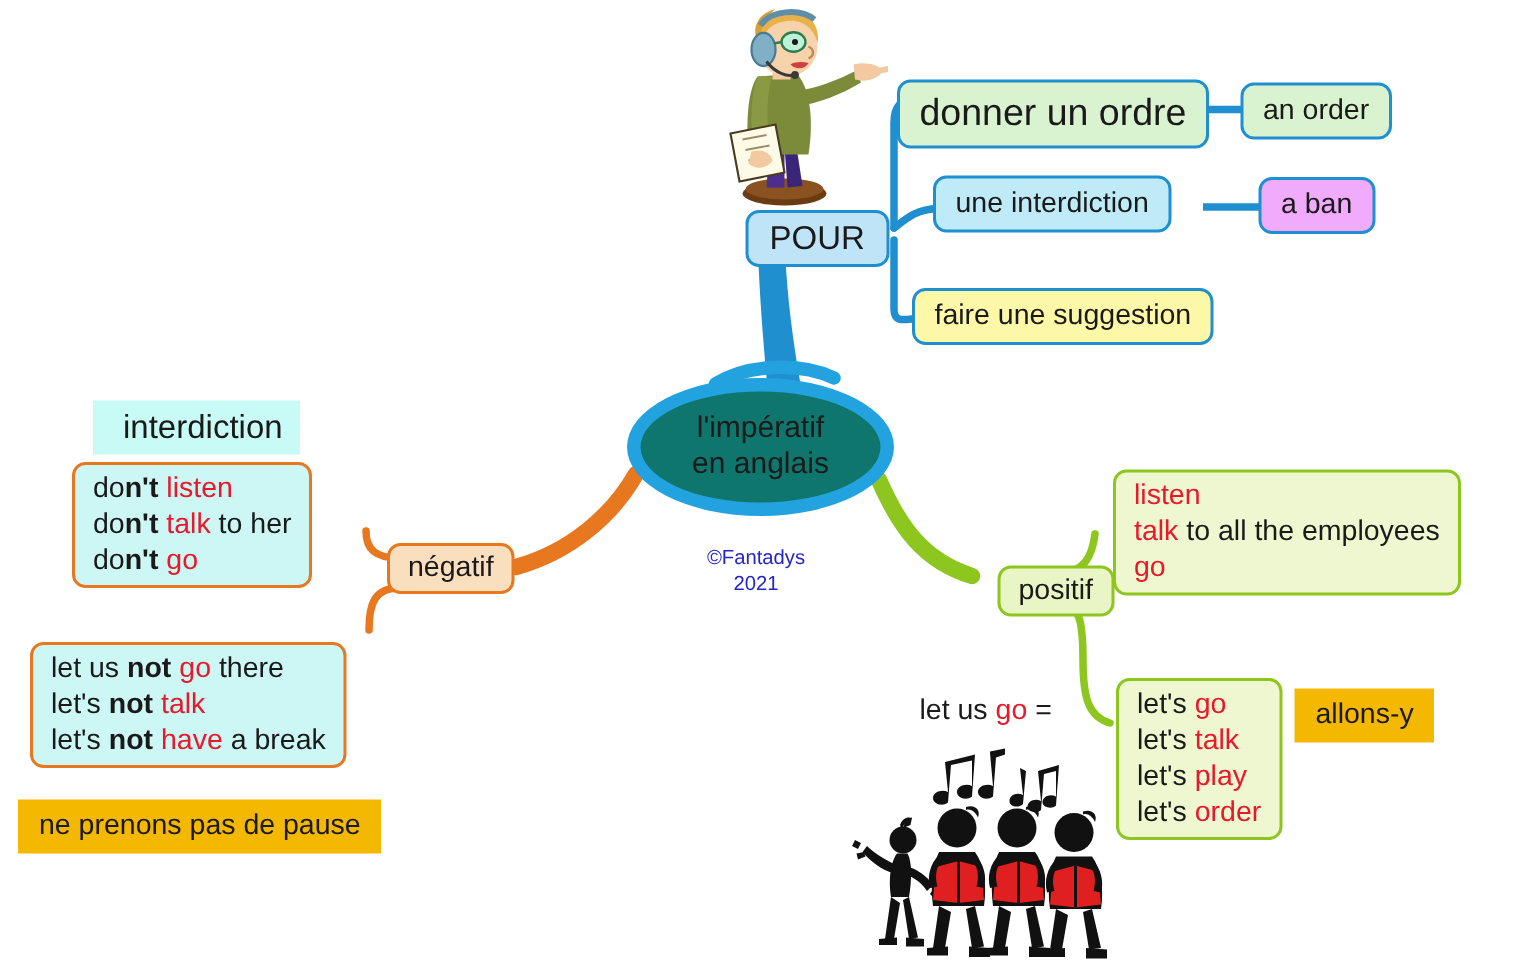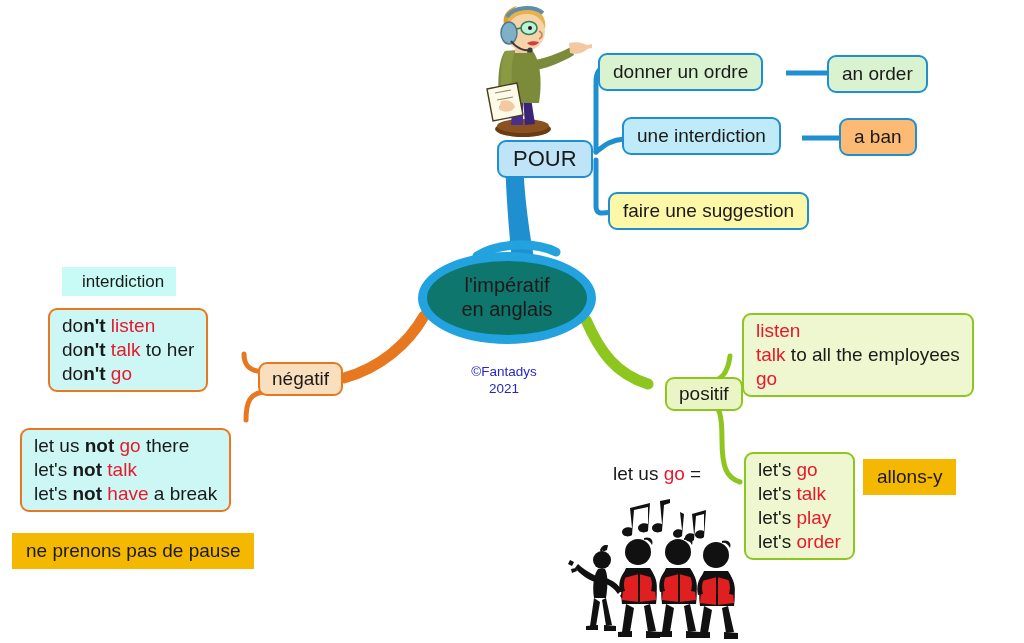--- a/index.html
+++ b/index.html
@@ -67,29 +67,29 @@
     position: absolute; left: 444px; top: 364px;
     width: 120px; text-align: center;
     color: #2626c8; font-size: 13.5px; line-height: 1.25;
     z-index: 4;
   }
 
   
   #pour { left: 497px; top: 140px; font-size: 22px;
           background: #bfe4f7; border-color: #1f8fd0; padding: 3px 14px; }
 
-  #donner   { left: 598px; top: 53px;  font-size: 19px; background: #d9f2cf; align-items: center; }
+  #donner   { left: 598px; top: 53px;  font-size: 25px; background: #d9f2cf; align-items: center; }
   #anorder  { left: 827px; top: 55px;  font-size: 19px; background: #d9f2cf; }
   #interdictionfr { left: 622px; top: 117px; font-size: 19px; background: #bfeaf7; }
-  #aban     { left: 839px; top: 118px; font-size: 19px; background: #fdba74; align-items: center; }
+  #aban     { left: 839px; top: 118px; font-size: 19px; background: #f0abfc; align-items: center; }
   #suggest  { left: 608px; top: 192px; font-size: 19px; background: #fdf7a8; }
 
   
   #interdiction-label {
-    left: 62px; top: 267px; font-size: 17px;
+    left: 62px; top: 267px; font-size: 22px;
     background: #c8fbf6; color: #1a1a1a; padding-left: 20px;
   }
   #dont-box {
     left: 48px; top: 308px; font-size: 19px;
     background: #ccf7f4; border: 2.5px solid #e8781f; border-radius: 9px;
     padding: 4px 12px;
   }
   #negatif {
     left: 258px; top: 362px; font-size: 19px;
     background: #fadfbe; border: 2.5px solid #e8781f; border-radius: 9px;

